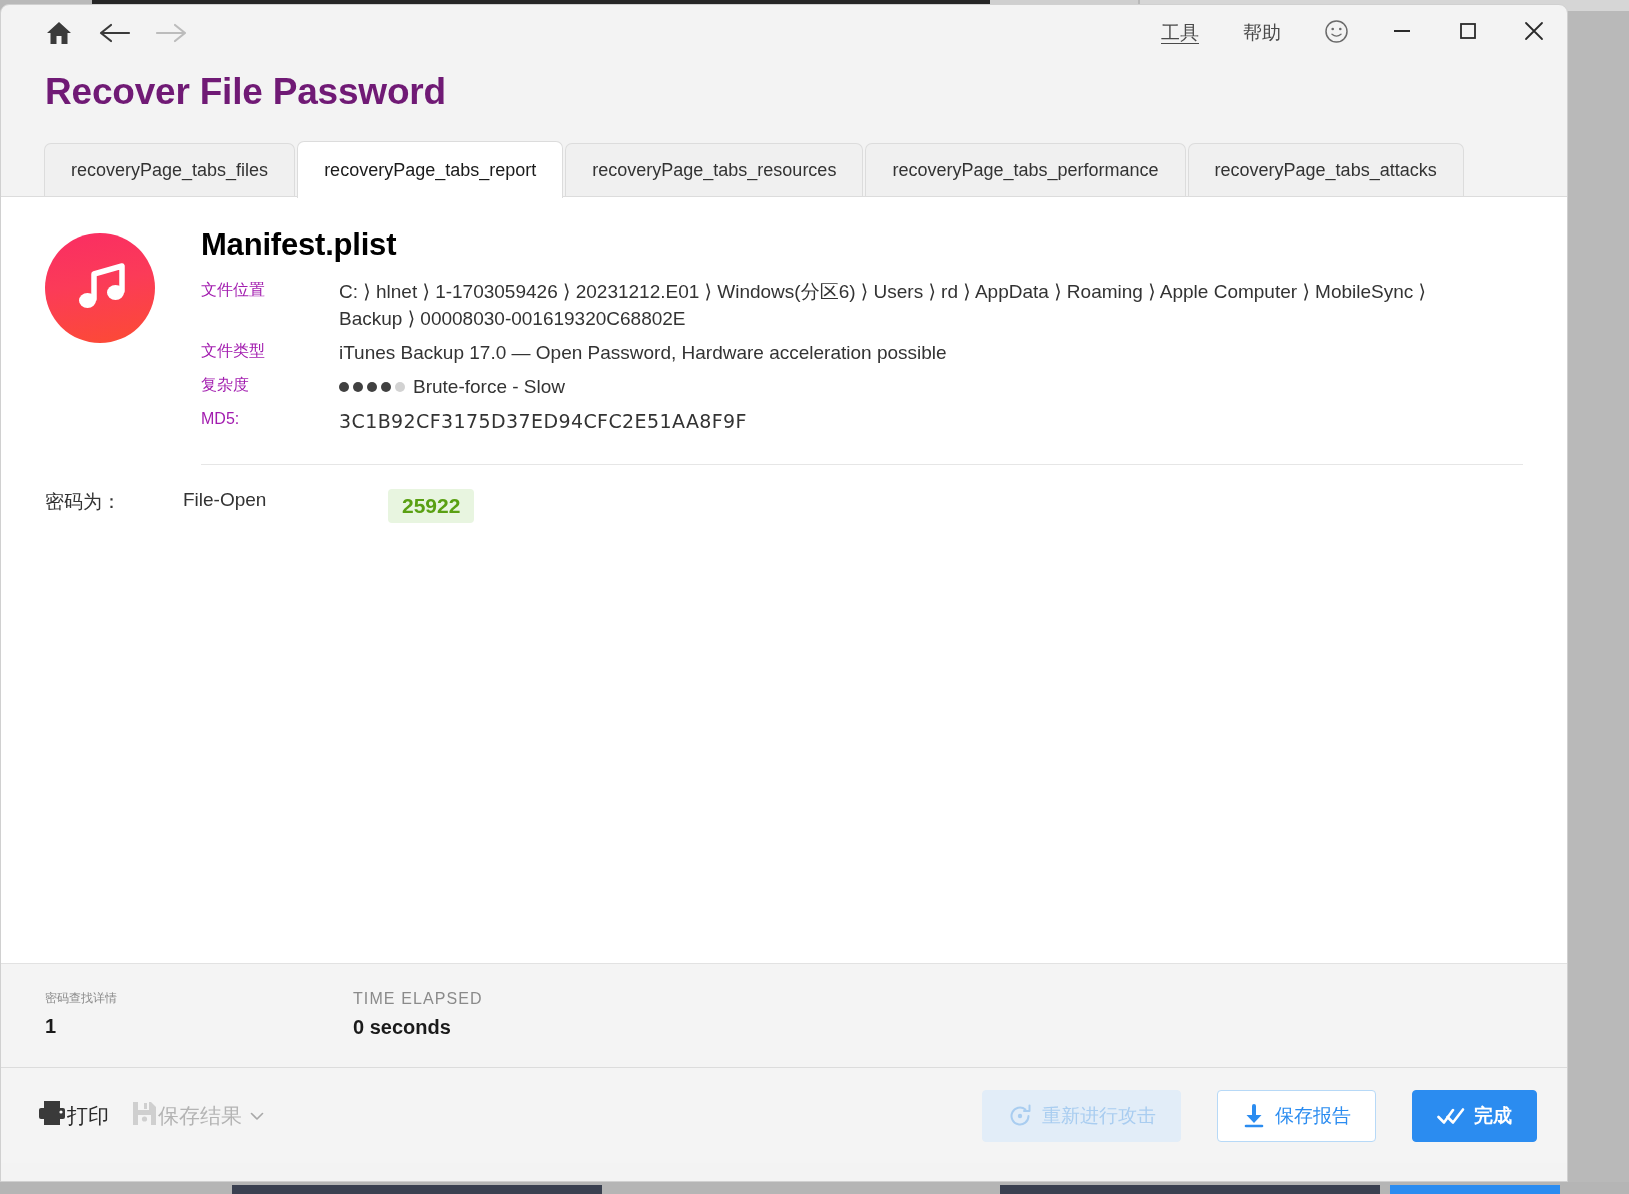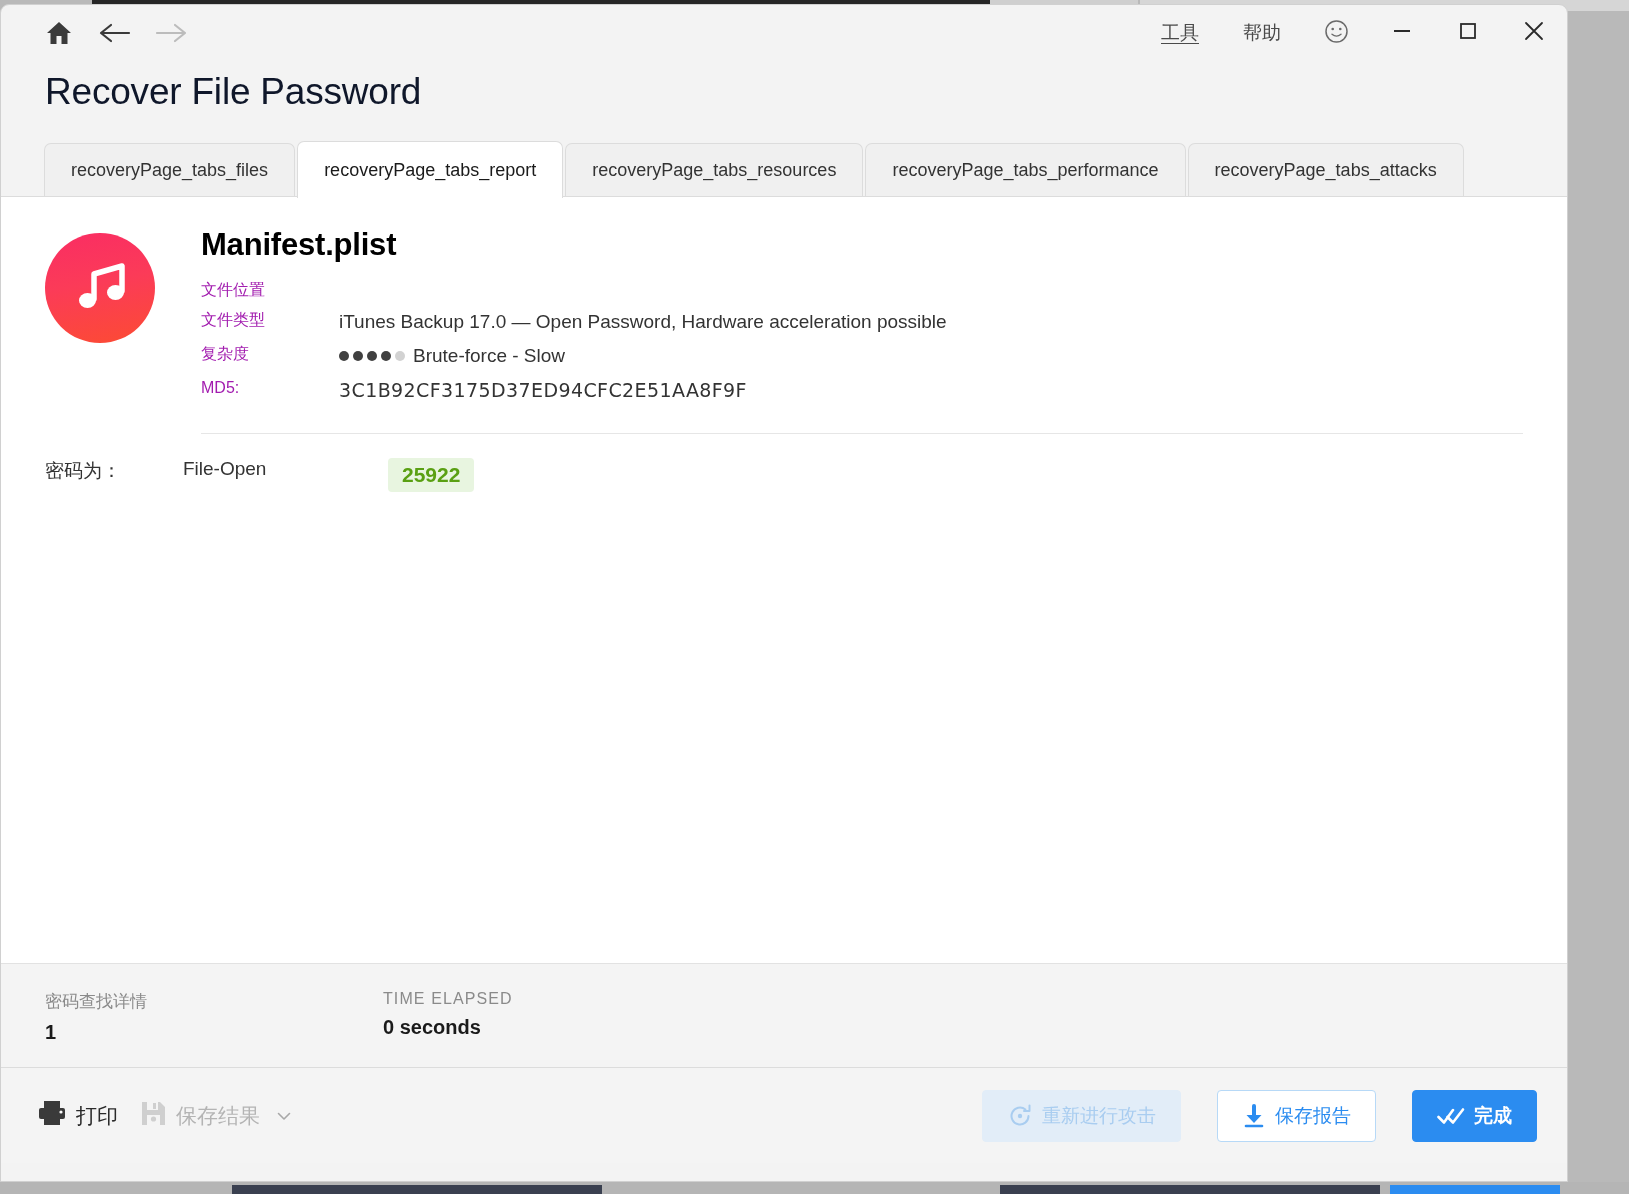--- a/index.html
+++ b/index.html
@@ -79,22 +79,22 @@
   .tb-menu.underlined { text-decoration: underline; text-underline-offset: 4px; }
   .tb-icon-btn {
     width: 66px; height: 56px;
     display: flex; align-items: center; justify-content: center;
     cursor: pointer;
   }
 
   
   .page-title {
     font-size: 37px;
-    font-weight: normal;
-    color: #0f172a;
+    font-weight: bold;
+    color: #701a75;
     padding: 10px 15px 0 44px;
     letter-spacing: -0.2px;
   }
 
   
   .tabstrip {
     margin-top: 28px;
     height: 56px;
     display: flex;
     align-items: flex-end;
@@ -195,33 +195,33 @@
     display: flex;
     padding: 26px 0 0 44px;
     border-bottom: 1px solid #dcdcdc;
   }
   .stat-block { margin-right: 44px; }
   .stat-block.second { margin-left: 192px; }
   .stat-caption {
     font-size: 16px; color: #8a8a8a; letter-spacing: 1.1px;
     margin-bottom: 8px;
   }
-  .stat-caption.cjk { letter-spacing: 0; font-size: 17px; }
+  .stat-caption.cjk { letter-spacing: 0; font-size: 12px; }
   .stat-value { font-size: 20px; font-weight: bold; color: #1a1a1a; }
 
   
   .actionbar {
     height: 95px;
     background: #f4f4f4;
     display: flex; align-items: center;
     padding: 0 30px 0 36px;
   }
   .act-left { display: flex; align-items: center; gap: 22px; }
   .act-item {
-    display: flex; align-items: center; gap: 9px;
+    display: flex; align-items: center; gap: 0;
     font-size: 21px; color: #2a2a2a; cursor: pointer;
   }
   .act-item.disabled { color: #b4b4b4; cursor: default; }
   .chev { margin-left: 6px; color: #9a9a9a; cursor: pointer; display: flex; }
   .spacer { flex: 1; }
   .act-right { display: flex; align-items: center; gap: 36px; text-align: center; }
   .btn {
     height: 52px;
     display: flex; align-items: center; justify-content: center; gap: 9px;
     padding: 0 24px;
@@ -349,20 +349,21 @@
             <ellipse cx="48.5" cy="37.5" rx="8.5" ry="7.5" fill="#ffffff"></ellipse>
           </svg>
         </div>
       </div>
 
       <div class="file-meta">
         <div class="file-name">Manifest.plist</div>
 
         <div class="meta-row">
           <div class="meta-label">文件位置</div>
+          <div class="meta-value">C: ⟩ hlnet ⟩ 1-1703059426 ⟩ 20231212.E01 ⟩ Windows(分区6) ⟩ Users ⟩ rd ⟩ AppData ⟩ Roaming ⟩ Apple Computer ⟩ MobileSync ⟩ Backup ⟩ 00008030-001619320C68802E</div>
         </div>
 
         <div class="meta-row">
           <div class="meta-label">文件类型</div>
           <div class="meta-value">iTunes Backup 17.0 — Open Password, Hardware acceleration possible</div>
         </div>
 
         <div class="meta-row">
           <div class="meta-label">复杂度</div>
           <div class="meta-value">

